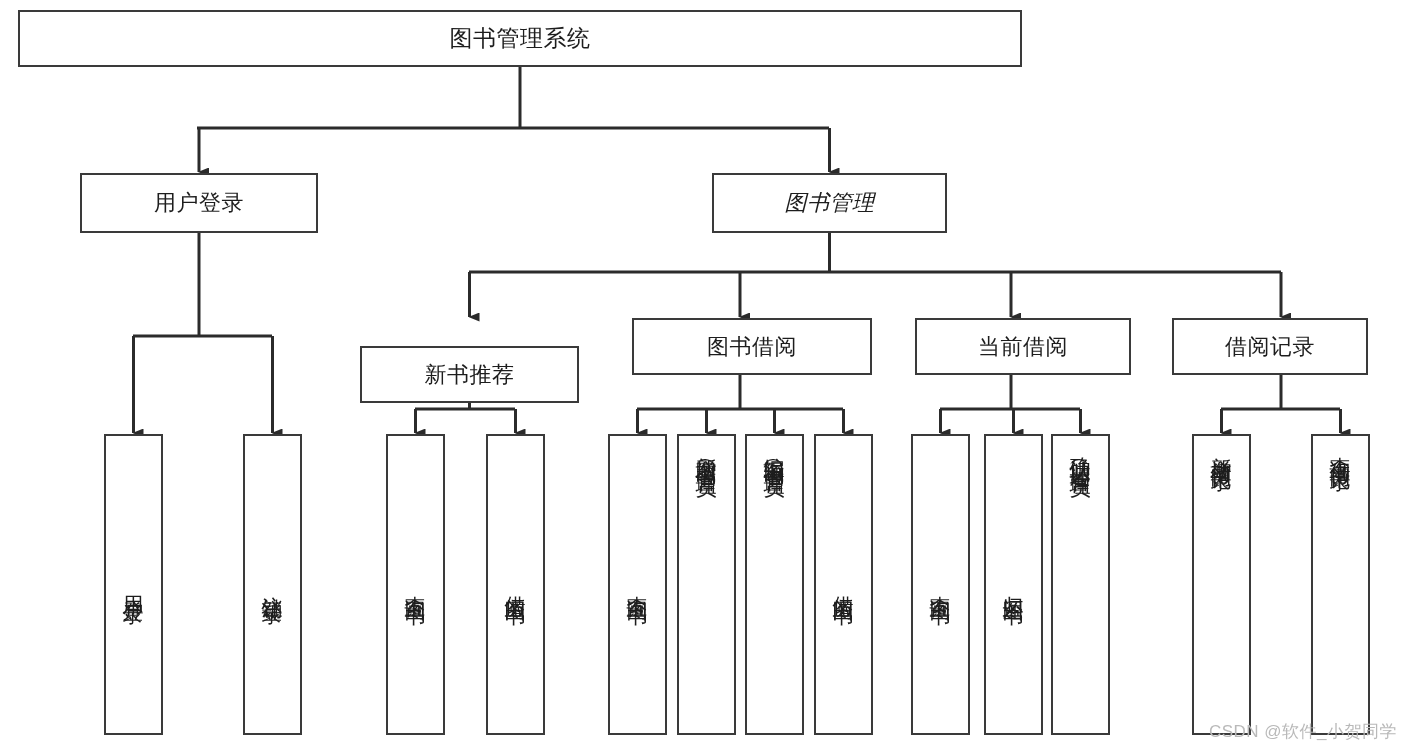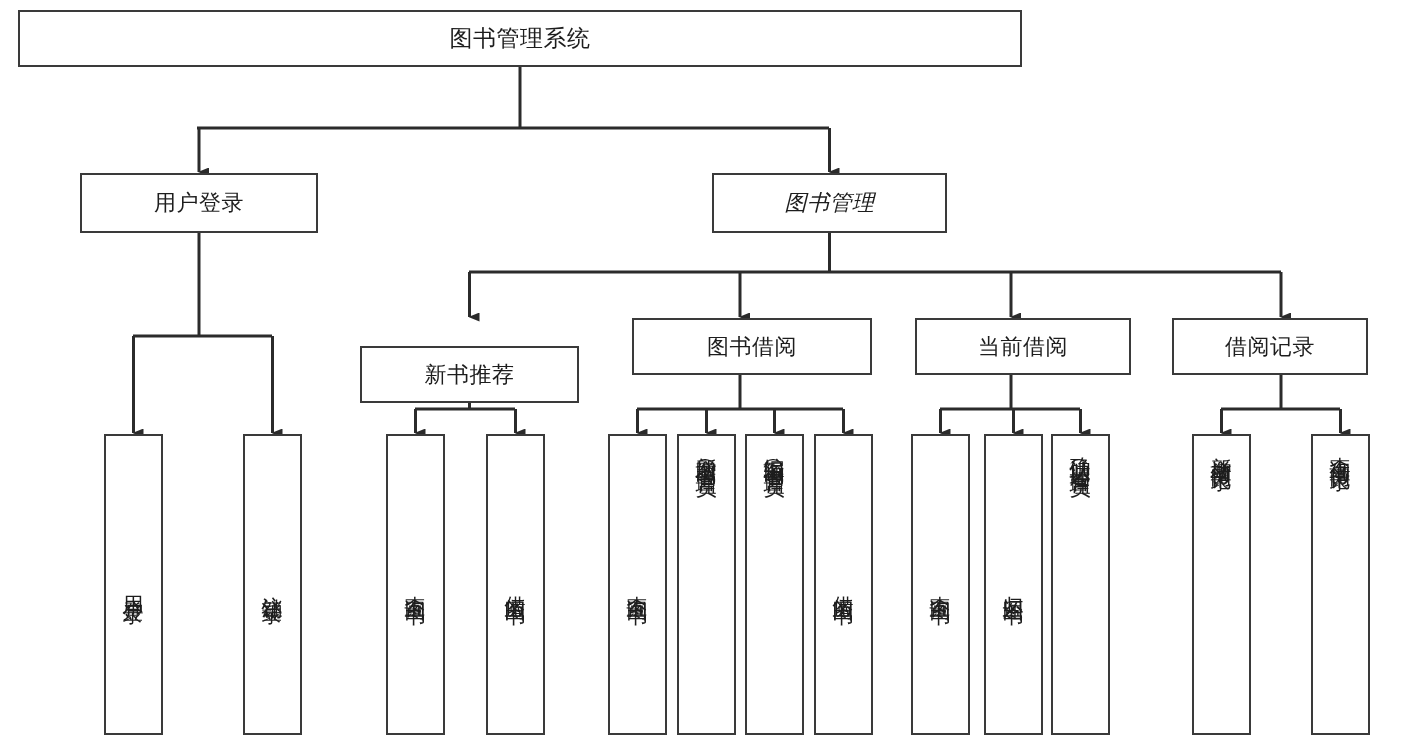--- a/index.html
+++ b/index.html
@@ -184,13 +184,14 @@
     <span class="lbl">确认归还（管理员）</span>
   </div>
       <div class="node v" style="left: 1192px; top: 434px; width: 59px; height: 301px;">
     <span class="lbl">新增借阅记录</span>
   </div>
       <div class="node v" style="left: 1311px; top: 434px; width: 59px; height: 301px;">
     <span class="lbl">查询借阅记录</span>
   </div>
     </div>
 
+  <div id="watermark">CSDN @软件_小贺同学</div>
 </div>
 
 </body></html>

